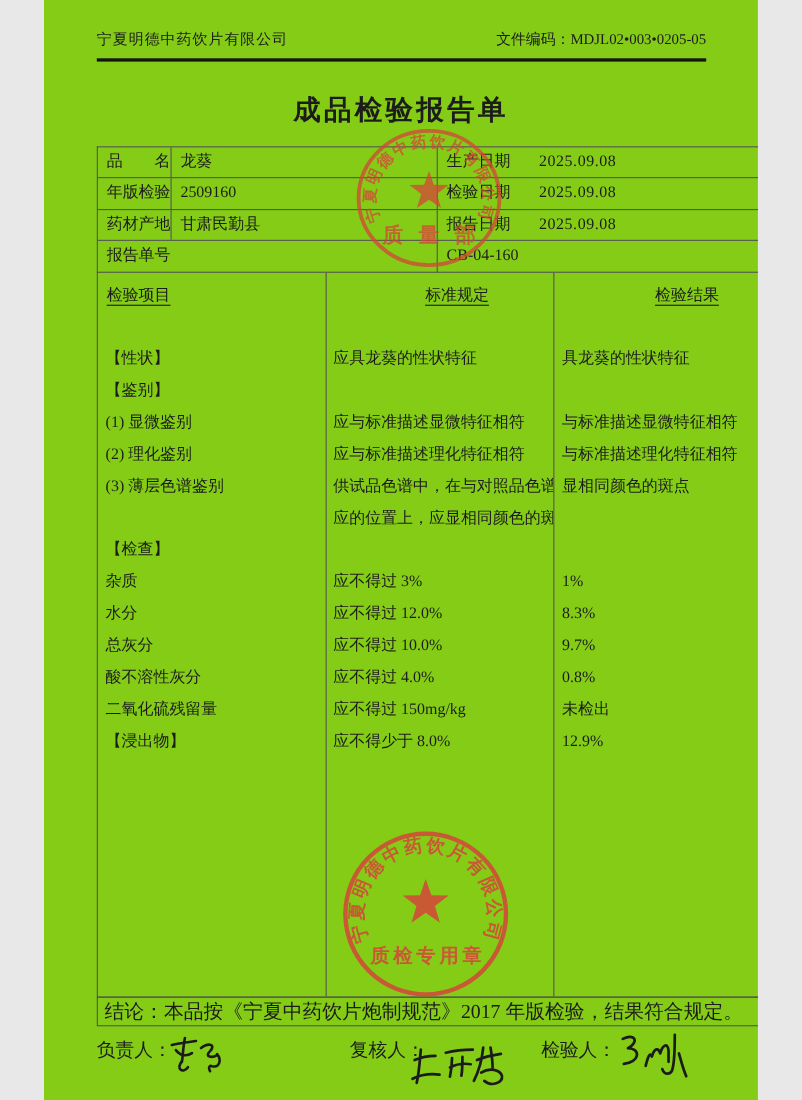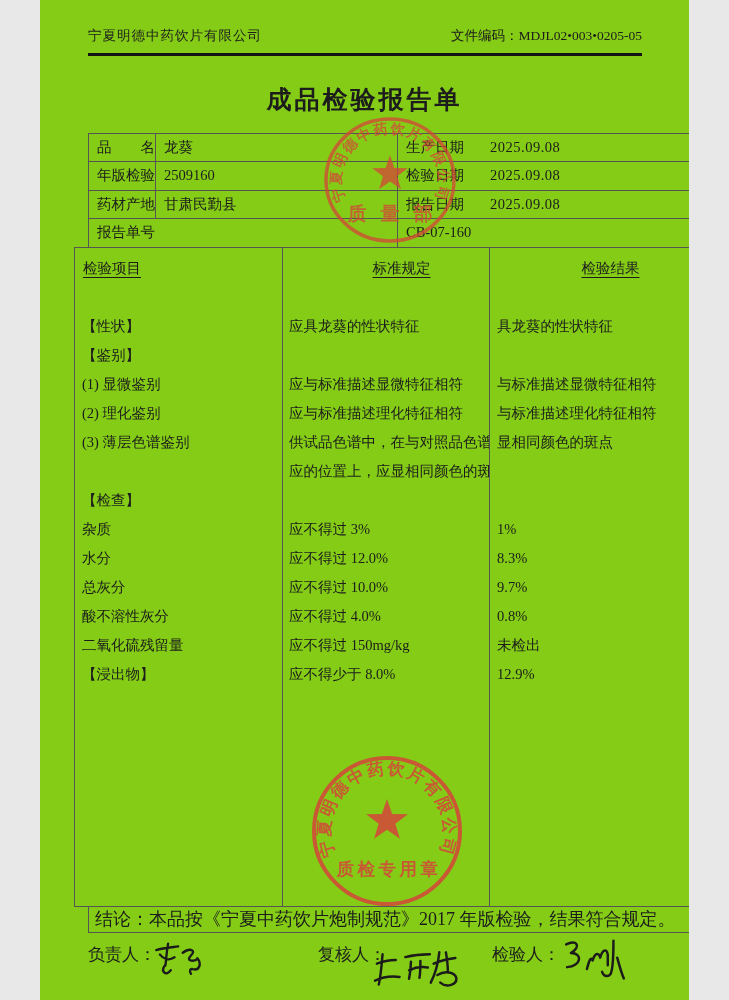--- a/index.html
+++ b/index.html
@@ -16,21 +16,21 @@
   
   .title { position:absolute; top:83px; left:0; width:100%; text-align:center; font-size:25px; font-weight:700; letter-spacing:3px; }
   
   .info-table { position:absolute; top:133px; left:48px; width:625px; border:1px solid #555; border-bottom:none; }
   .irow { display:grid; grid-template-columns:67px 242px 316px; height:28.4px; line-height:27px; font-size:14.5px; border-bottom:1px solid #555; }
   .irow.last { grid-template-columns:309px 316px; }
   .ic { padding-left:8px; overflow:hidden; white-space:nowrap; }
   .ic.b1 { border-right:1px solid #555; }
   .ic .dval { margin-left:26px; letter-spacing:0.5px; }
   
-  .main-table { position:absolute; top:247px; left:34px; width:625px; height:660px; border:1px solid #555; font-size:14.5px; }
+  .main-table { position:absolute; top:247px; left:48px; width:625px; height:660px; border:1px solid #555; font-size:14.5px; }
   .vline { position:absolute; top:0; bottom:0; width:1px; background:#555; }
   .mt-header { display:grid; grid-template-columns:207px 207px 211px; padding-top:11px; height:44px; }
   .mt-header span { text-decoration:underline; text-underline-offset:4px; }
   .mh1 { padding-left:8px; }
   .mh2,.mh3 { text-align:center;padding-left:32px; }
   .mt-body { margin-top:20px; }
   .mt-row { display:grid; grid-template-columns:207px 207px 211px; height:29px; line-height:29px; }
   .mc { padding-left:7px; overflow:hidden; white-space:nowrap; }
   .mc3 { padding-left:8px; }
   
@@ -70,21 +70,21 @@
       <div class="ic b1">2509160</div>
       <div class="ic"><span>检验日期</span><span class="dval">2025.09.08</span></div>
     </div>
     <div class="irow">
       <div class="ic b1">药材产地</div>
       <div class="ic b1">甘肃民勤县</div>
       <div class="ic"><span>报告日期</span><span class="dval">2025.09.08</span></div>
     </div>
     <div class="irow last" style="border-bottom:none;">
       <div class="ic b1">报告单号</div>
-      <div class="ic">CB-07-160</div>
+      <div class="ic">CB-04-160</div>
     </div>
   </div>
 
   <div class="main-table">
     <div class="vline" style="left:207px"></div>
     <div class="vline" style="left:414px"></div>
 
     <div class="mt-header">
       <div class="mh1"><span>检验项目</span></div>
       <div class="mh2"><span>标准规定</span></div>

